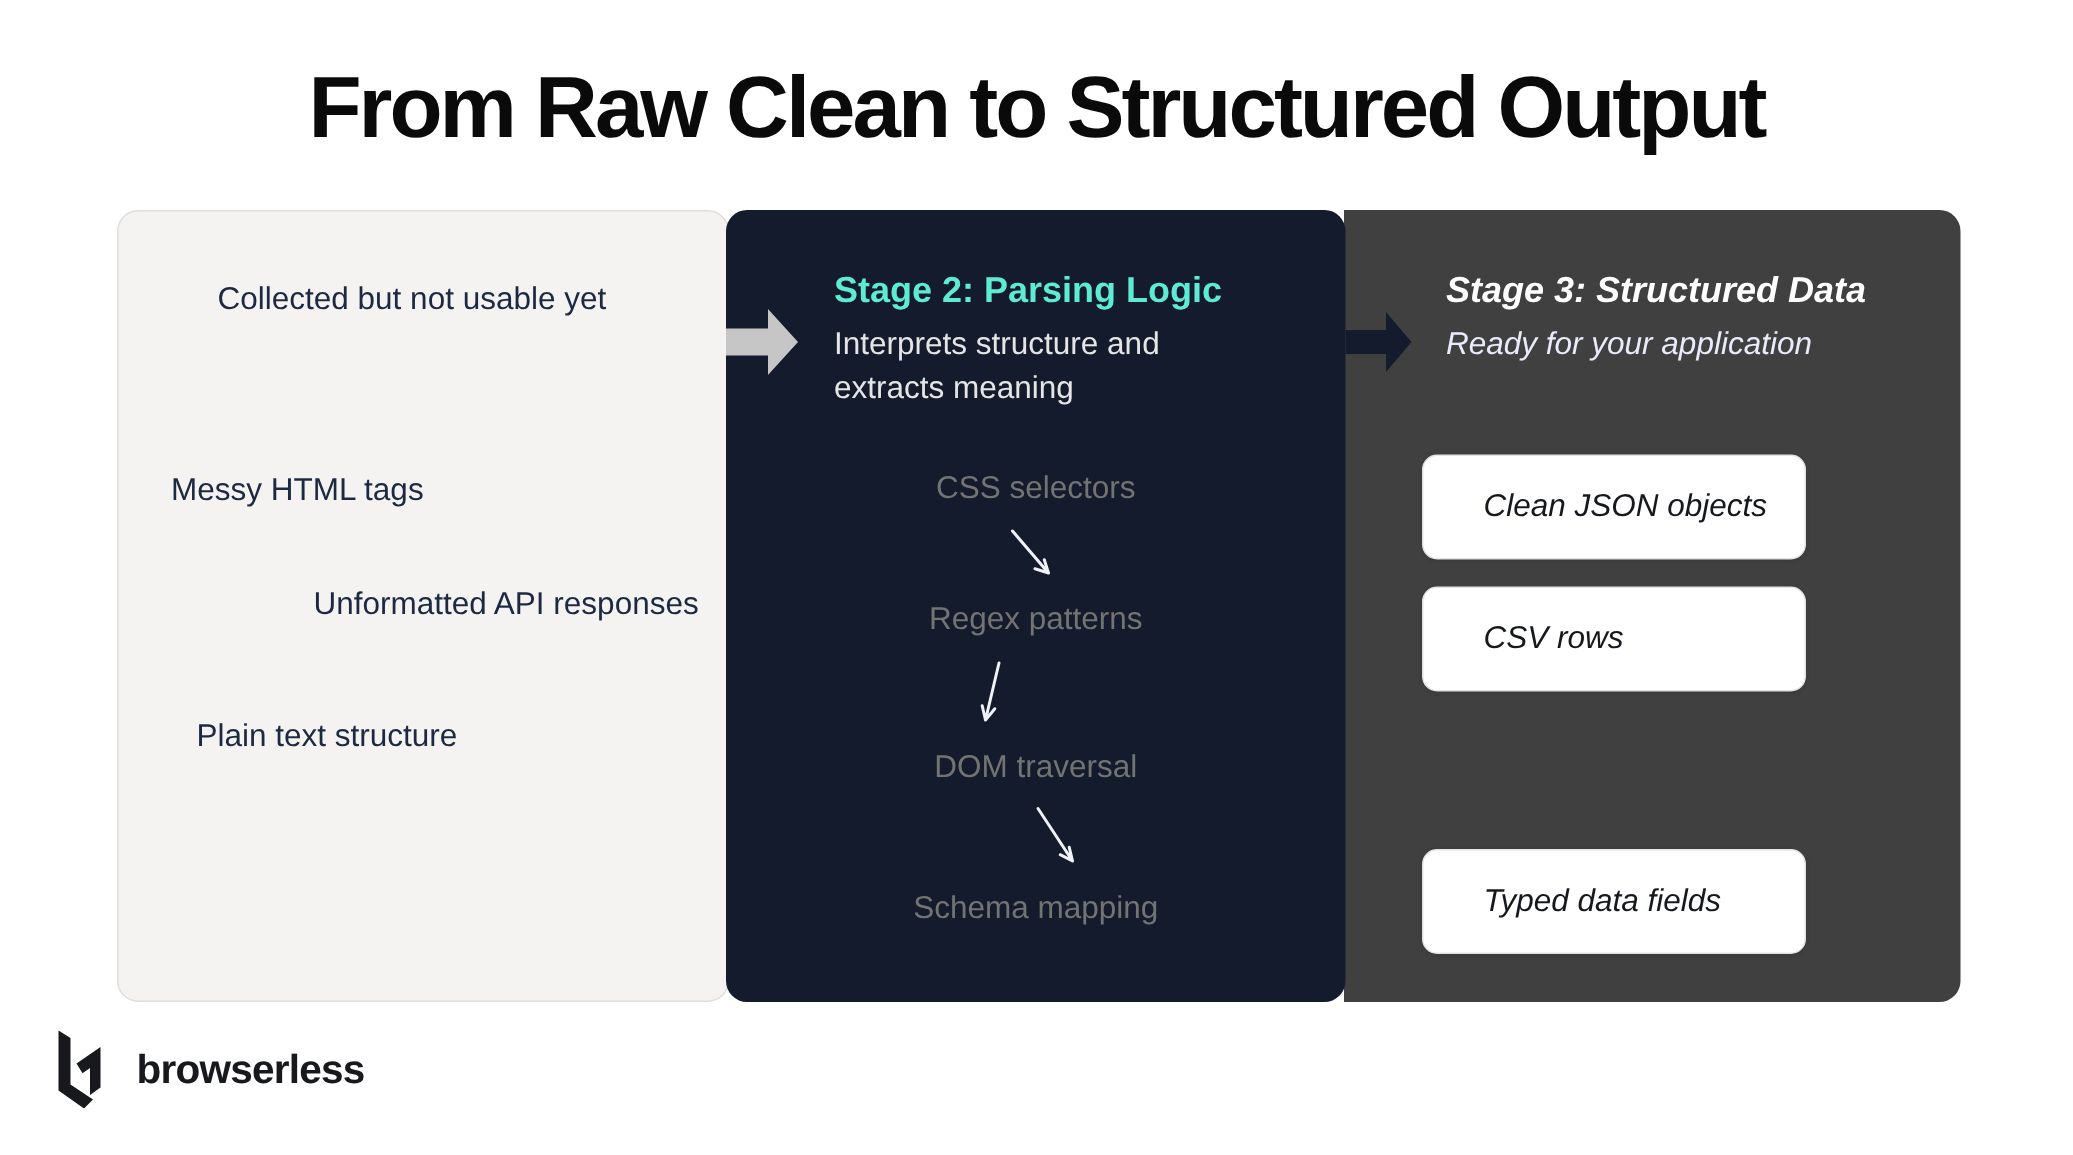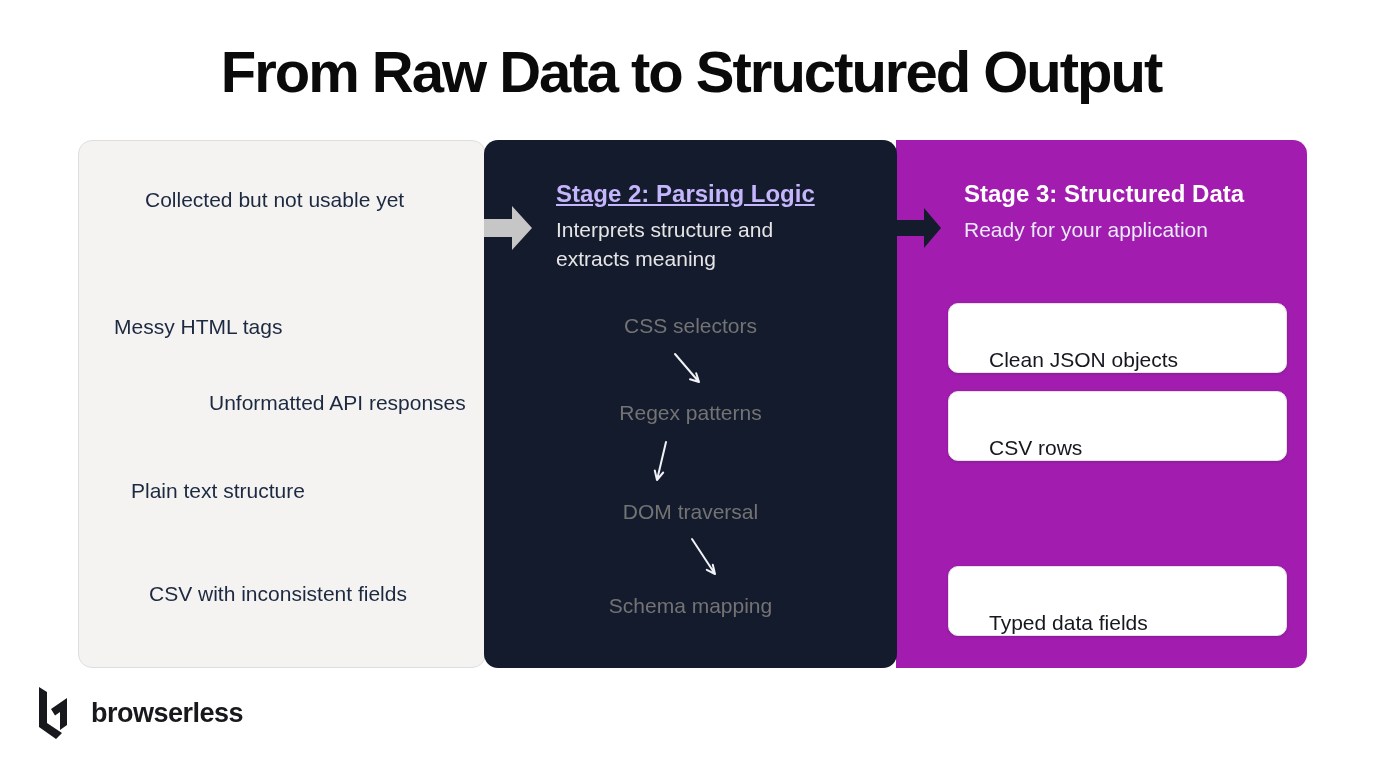--- a/index.html
+++ b/index.html
@@ -15,34 +15,34 @@
   .panel { position: absolute; top: 140px; height: 528px; }
   .panel-stage1 {
     left: 78px; width: 408px; background: #f4f3f2;
     border: 1px solid #dededd; border-radius: 14px; z-index: 1;
   }
   .panel-stage2 {
     left: 484px; width: 413px; background: #141b2d;
     border-radius: 14px; z-index: 3;
   }
   .panel-stage3 {
-    left: 896px; width: 411px; background: #a21caf;
-    border-radius: 0 14px 14px 0; z-index: 2;
+    left: 896px; width: 411px; background: #404040;
+    border-radius: 0 14px 14px 0; z-index: 2; font-style: italic;
   }
 
   .stage-header { position: absolute; top: 38px; }
   .panel-stage1 .stage-header { left: 66px; right: 20px; }
   .panel-stage2 .stage-header { left: 72px; right: 30px; }
   .panel-stage3 .stage-header { left: 68px; right: 24px; }
 
   .stage-title { font-size: 24px; font-weight: 700; line-height: 1.3; }
   .stage-subtitle { font-size: 21px; font-weight: 400; margin-top: 7px; line-height: 1.38; white-space: pre-line; }
 
   .panel-stage1 .stage-title, .panel-stage1 .stage-subtitle, .stage1-item { color: #1c2940; }
-  .panel-stage2 .stage-title { color: #c4b5fd; text-decoration: underline; }
+  .panel-stage2 .stage-title { color: #5eead4; }
   .panel-stage2 .stage-subtitle { color: #e5e5e5; }
   .panel-stage3 .stage-title { color: #ffffff; }
   .panel-stage3 .stage-subtitle { color: #e9ebfa; }
 
   .stage1-item { position: absolute; font-size: 21px; white-space: nowrap; }
   .s1-item-0 { left: 35px;  top: 174px; }
   .s1-item-1 { left: 130px; top: 250px; }
   .s1-item-2 { left: 52px;  top: 338px; }
   .s1-item-3 { left: 70px;  top: 441px; }
 
@@ -53,54 +53,53 @@
   .s2-item-0 { top: 174px; }
   .s2-item-1 { top: 261px; }
   .s2-item-2 { top: 360px; }
   .s2-item-3 { top: 454px; }
   .flow-arrow { position: absolute; }
   .s2-arrow-0 { left: 188px; top: 211px; }
   .s2-arrow-1 { left: 167px; top: 300px; }
   .s2-arrow-2 { left: 205px; top: 396px; }
 
   .stage3-card {
-    position: absolute; left: 52px; width: 339px; height: 70px;
+    position: absolute; left: 52px; width: 256px; height: 70px;
     background: #ffffff; border: 1px solid #e3e3e6; border-radius: 10px;
     box-shadow: 0 1px 3px rgba(20,27,45,0.18);
-    display: flex; align-items: flex-end; padding-left: 40px;
+    display: flex; align-items: center; padding-left: 40px;
     font-size: 21px; color: #16181f; white-space: nowrap;
   }
   .s3-card-0 { top: 163px; }
   .s3-card-1 { top: 251px; }
   .s3-card-2 { top: 338px; }
   .s3-card-3 { top: 426px; }
 
   .connector { position: absolute; z-index: 5; }
   .connector-gray { left: 484px; top: 206px; }
   .connector-dark { left: 897px; top: 207px; }
 
   .brand-footer {
     position: absolute; left: 35px; top: 686px;
     display: flex; align-items: center; gap: 22px; z-index: 6;
   }
   .brand-text { font-size: 27px; font-weight: 700; color: #17191d; letter-spacing: -0.5px; }
 </style>
 </head>
 <body>
 
-<h1 class="main-title">From Raw Data to Structured Output</h1>
+<h1 class="main-title">From Raw Clean to Structured Output</h1>
 
 <section class="panel panel-stage1">
   <div class="stage-header">
     <div class="stage-subtitle">Collected but not usable yet</div>
   </div>
   <div class="stage1-item s1-item-0">Messy HTML tags</div>
   <div class="stage1-item s1-item-1">Unformatted API responses</div>
   <div class="stage1-item s1-item-2">Plain text structure</div>
-  <div class="stage1-item s1-item-3">CSV with inconsistent fields</div>
 </section>
 
 <section class="panel panel-stage2">
   <div class="stage-header">
     <div class="stage-title">Stage 2: Parsing Logic</div>
     <div class="stage-subtitle">Interprets structure and
 extracts meaning</div>
   </div>
   <div class="flow-item s2-item-0">CSS selectors</div>
   <svg class="flow-arrow s2-arrow-0" width="34" height="40" viewBox="0 0 34 40">

